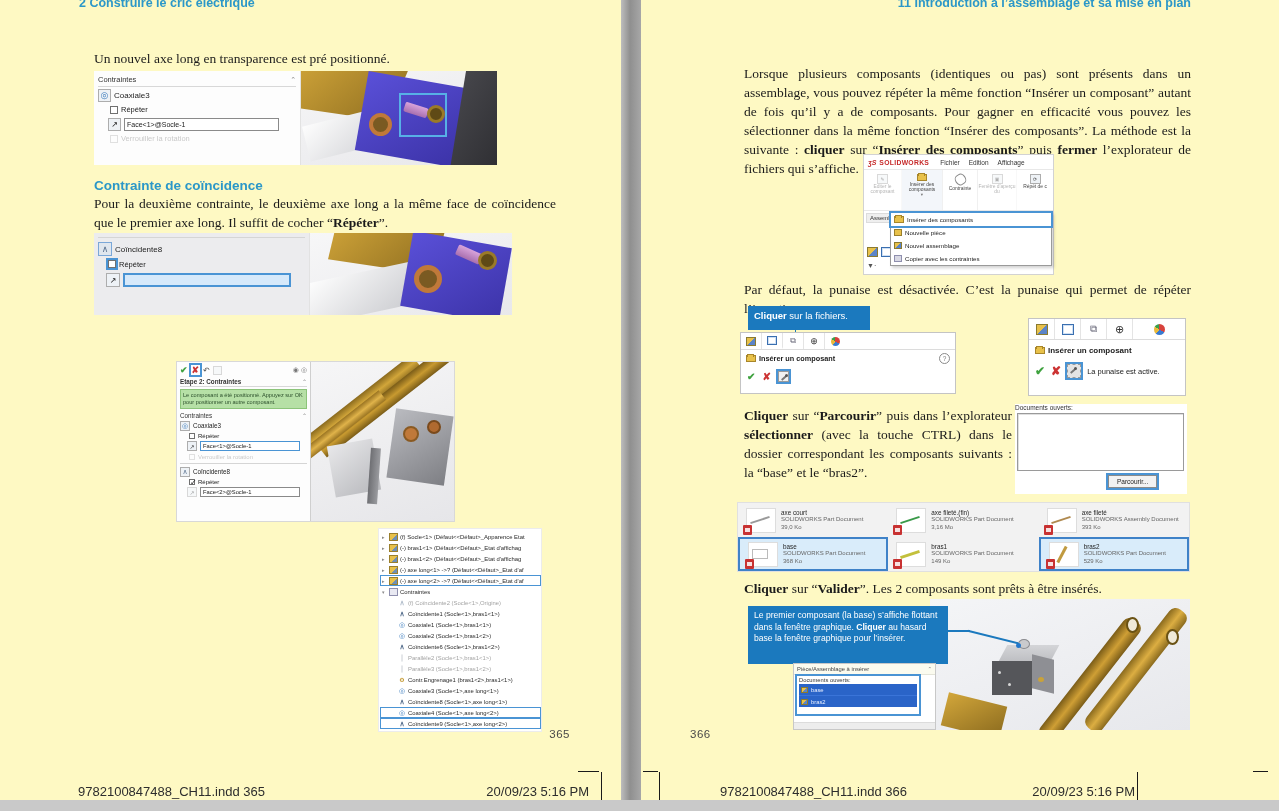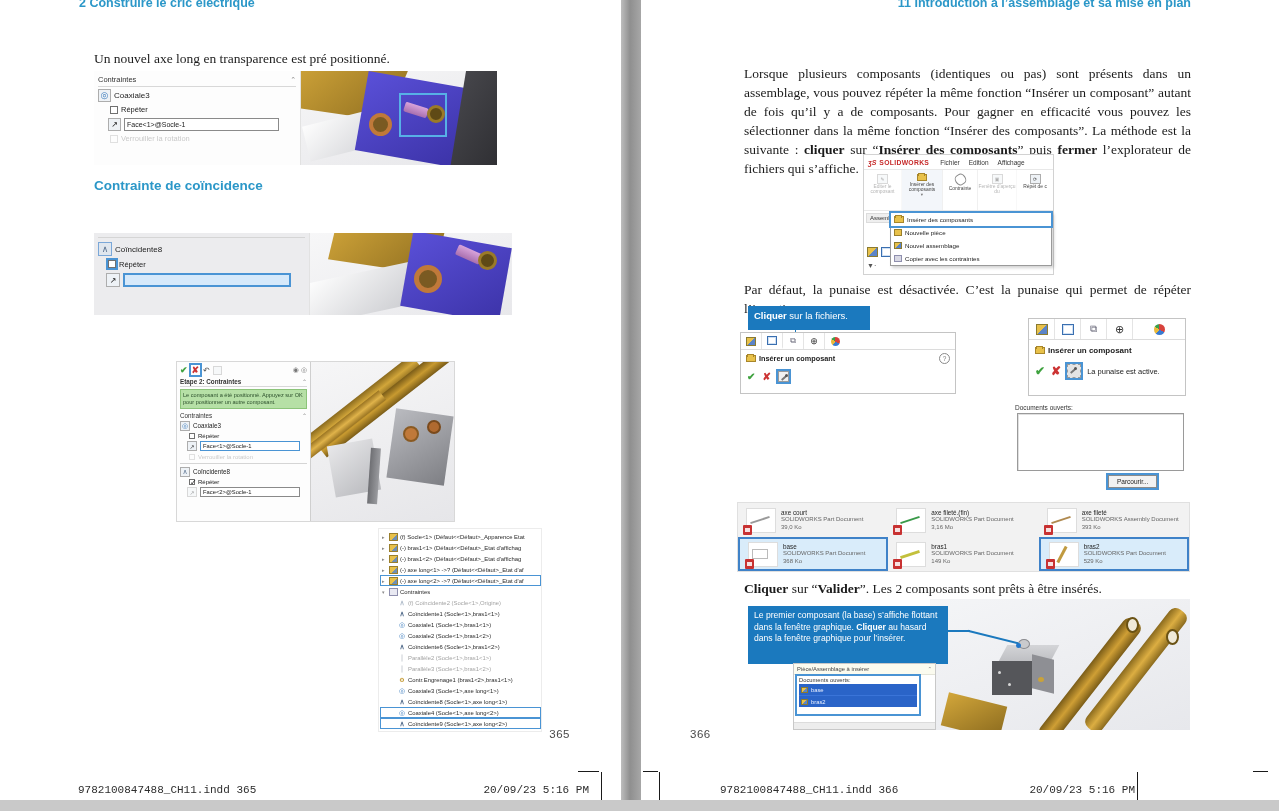--- a/index.html
+++ b/index.html
@@ -1,31 +1,31 @@
 <!DOCTYPE html>
 <html><head>
 <meta charset="utf-8">
 <style>
   html,body{margin:0;padding:0;background:#c9c9c9;}
   .canvas{position:relative;width:1279px;height:811px;background:#c9c9c9;overflow:hidden;
           font-family:"Liberation Sans",sans-serif;}
   .abs{position:absolute;}
-  .page{position:absolute;top:0;height:800px;background:#ffffff;overflow:hidden;}
+  .page{position:absolute;top:0;height:800px;background:#fef9c3;overflow:hidden;}
   .pl{left:0;width:621px;}
   .pr{left:641px;width:638px;}
   .gutter{position:absolute;left:621px;top:0;width:20px;height:800px;
           background:linear-gradient(90deg,#bdbdbd,#8f8f8f 45%,#a7a7a7);}
   .deskbar{position:absolute;left:0;top:800px;width:1279px;height:11px;background:#c9c9c9;}
 
   .runhead{font-weight:bold;font-size:12.5px;color:#2b97c8;}
   .body{font-family:"Liberation Serif",serif;font-size:13.5px;line-height:19px;color:#1b1b1b;text-align:justify;}
   .body b{font-weight:bold;}
   .h-teal{font-weight:bold;color:#2b97c8;}
   .pageno{font-size:11.5px;color:#4a4a4a;letter-spacing:.5px;}
-  .foot{font-size:11px;color:#2d2d2d;font-family:Liberation Mono, monospace;}
+  .foot{font-size:13px;color:#2d2d2d;}
 
   
   .shot{position:absolute;background:#fff;}
   .ui{font-family:"Liberation Sans",sans-serif;color:#222;}
   .panel{background:#fdfdfd;}
   .prow{position:relative;display:flex;align-items:center;gap:3px;}
   .cb{display:inline-block;width:8px;height:8px;border:1px solid #707070;background:#fff;box-sizing:border-box;flex:none;}
   .cb.chk{position:relative;}
   .cb.chk::after{content:"✓";position:absolute;left:0px;top:-2px;font-size:8px;color:#222;}
   .cb.dis{border-color:#bdbdbd;}
@@ -130,20 +130,21 @@
         <div class="abs" style="left:60px;top:8px;width:98px;height:80px;background:linear-gradient(140deg,#5a50d8,#3c33a8);transform:rotate(10deg);"></div>
         <div class="abs" style="left:68px;top:42px;width:15px;height:15px;border-radius:50%;border:4px solid #c0793a;background:#7a5a22;"></div>
         <div class="abs" style="left:103px;top:34px;width:24px;height:10px;background:linear-gradient(#d9a4da,#a86fae);transform:rotate(18deg);border-radius:2px;"></div>
         <div class="abs" style="left:126px;top:34px;width:12px;height:12px;border-radius:50%;border:3px solid #9a7a28;background:#5f4a16;"></div>
         <div class="abs" style="left:98px;top:22px;width:44px;height:40px;border:2px solid #57b0e6;"></div>
         <div class="abs" style="left:148px;top:-6px;width:60px;height:110px;background:linear-gradient(120deg,#4b4b50,#2b2b2f);clip-path:polygon(30% 0,100% 0,100% 100%,0 100%);"></div>
       </div>
     </div>
 
     <div class="abs h-teal" style="left:94px;top:178px;font-size:13.5px;">Contrainte de coïncidence</div>
+    <div class="abs body" style="left:94px;top:194px;width:462px;"><span>Pour la deuxième contrainte, le deuxième axe long a la même face de coïncidence que le premier axe long. Il suffit de cocher “</span><b>Répéter</b><span>”.</span></div>
 
     <div class="shot" style="left:94px;top:233px;width:418px;height:82px;display:flex;">
       <div class="panel ui" style="width:216px;border-right:1px solid #e2e2e2;padding:3px 4px;box-sizing:border-box;background:#ececee;">
         <div class="divline" style="margin:1px 0 3px;"></div>
         <div class="prow" style="height:16px;">
           <span class="ibox" style="width:14px;height:14px;font-size:9px;color:#5a7290;border:1px solid #7aa7d8;background:#dfe6ee;">∧</span>
           <span style="font-size:8px;">Coïncidente8</span>
         </div>
         <div class="prow" style="height:14px;padding-left:10px;">
           <span class="cb bluebox"></span>
@@ -444,20 +445,21 @@
         <span style="font-size:8px;font-weight:bold;">Insérer un composant</span>
       </div>
       <div class="prow" style="height:22px;padding:0 6px;gap:6px;">
         <span class="chk-g" style="font-size:12px;">✔</span>
         <span class="x-r" style="font-size:12px;">✘</span>
         <span class="pinic bluebox" style="width:14px;height:14px;background:#e4e4e4;border-style:dashed;"></span>
         <span style="font-size:7.5px;">La punaise est active.</span>
       </div>
     </div>
 
+    <div class="abs body" style="left:103px;top:406px;width:268px;"><b>Cliquer</b><span> sur “</span><b>Parcourir</b><span>” puis dans l’explorateur </span><b>sélectionner</b><span> (avec la touche CTRL) dans le dossier correspondant les composants suivants : la “base” et le “bras2”.</span></div>
 
     <div class="shot ui" style="left:374px;top:404px;width:172px;height:90px;">
       <div style="font-size:6.5px;color:#333;">Documents ouverts:</div>
       <div class="abs" style="left:2px;top:9px;width:165px;height:56px;border:1px solid #9a9a9a;background:#fff;box-shadow:inset 1px 1px 0 #e0e0e0;"></div>
       <div class="abs bluebox" style="left:93px;top:71px;">
         <div style="border:1px solid #8a8a8a;background:#f2f2f2;font-size:6.5px;padding:2px 8px;color:#222;">Parcourir...</div>
       </div>
     </div>
 
     <div class="fgrid abs" id="file-grid" style="left:96px;top:502px;width:453px;height:70px;">
@@ -536,21 +538,21 @@
         <div class="abs" style="left:78px;top:84px;width:3px;height:3px;border-radius:50%;background:#d8d8d8;"></div>
         <div class="abs" style="left:108px;top:78px;width:6px;height:5px;border-radius:50%;background:#c9a23a;"></div>
         <div class="abs" style="left:86px;top:44px;width:5px;height:5px;border-radius:50%;background:#2277cc;"></div>
 
         <div class="abs" style="left:150px;top:6px;width:20px;height:150px;background:linear-gradient(90deg,#7a5c18,#cf9f35,#7a5c18);transform:rotate(38deg);border-radius:8px;"></div>
         <div class="abs" style="left:196px;top:-4px;width:20px;height:150px;background:linear-gradient(90deg,#8a6a1e,#dcae42,#8a6a1e);transform:rotate(38deg);border-radius:8px;"></div>
         <div class="abs" style="left:196px;top:18px;width:9px;height:12px;border-radius:50%;background:#efe9d8;border:2px solid #6a5214;"></div>
         <div class="abs" style="left:236px;top:30px;width:9px;height:12px;border-radius:50%;background:#efe9d8;border:2px solid #6a5214;"></div>
         <div class="abs" style="left:14px;top:100px;width:60px;height:34px;background:linear-gradient(140deg,#d2a63a,#8a6a1e);transform:rotate(14deg);"></div>
       </div>
-      <div class="abs callout" style="left:0;top:7px;width:200px;height:58px;font-size:8.6px;line-height:11.5px;"><span>Le premier composant (la base) s’affiche flottant dans la fenêtre graphique. </span><b>Cliquer</b><span> au hasard dans la fenêtre graphique pour l’insérer.</span></div>
+      <div class="abs callout" style="left:0;top:7px;width:200px;height:58px;font-size:8.6px;line-height:11.5px;"><span>Le premier composant (la base) s’affiche flottant dans la fenêtre graphique. </span><b>Cliquer</b><span> au hasard base la fenêtre graphique pour l’insérer.</span></div>
       <div class="leader" style="left:200px;top:31px;width:22px;height:1.5px;"></div>
       <div class="leader" style="left:219px;top:37px;width:52px;height:1.5px;transform:rotate(14deg);"></div>
 
       <div class="abs ui" style="left:45px;top:64px;width:143px;height:67px;background:#fff;border:1px solid #c8c8c8;box-sizing:border-box;">
         <div class="prow" style="height:10px;justify-content:space-between;padding:0 3px;background:#fbfbef;border-bottom:1px solid #e4e4d8;">
           <span style="font-size:5.8px;color:#444;">Pièce/Assemblage à insérer</span>
           <span style="font-size:5.5px;color:#888;">⌃</span>
         </div>
         <div class="abs bluebox" style="left:3px;top:12px;width:122px;height:38px;">
           <div style="font-size:5.8px;color:#333;padding:1px 2px;">Documents ouverts:</div>

